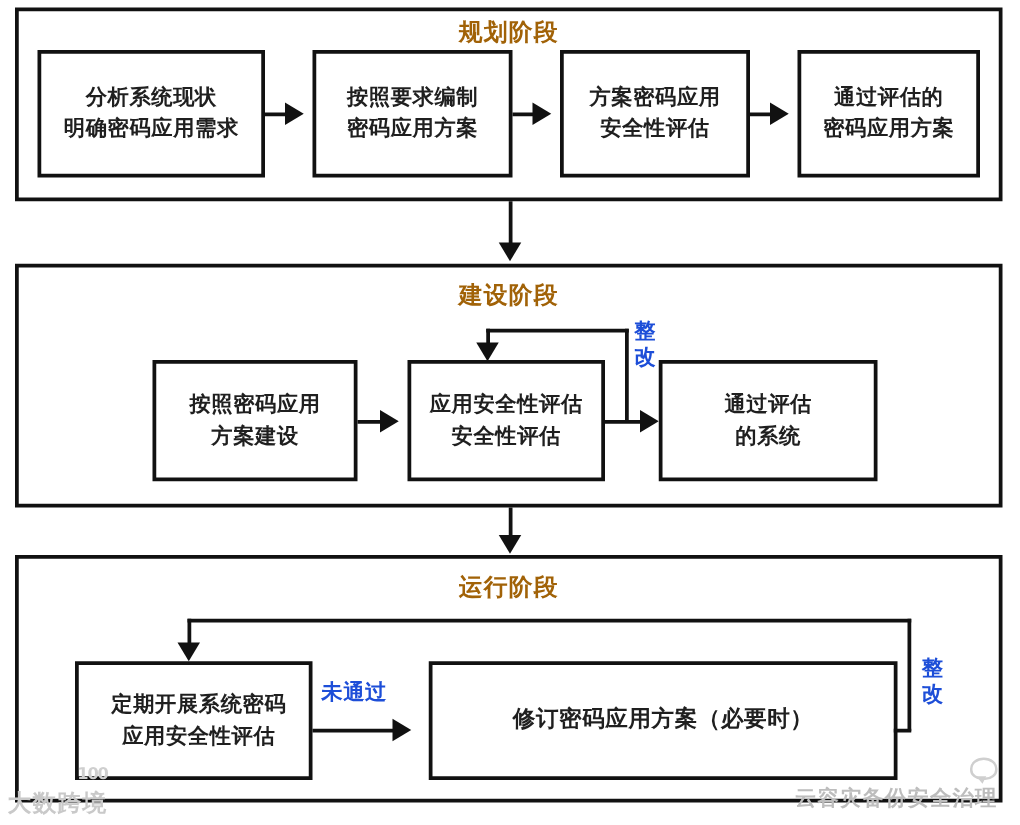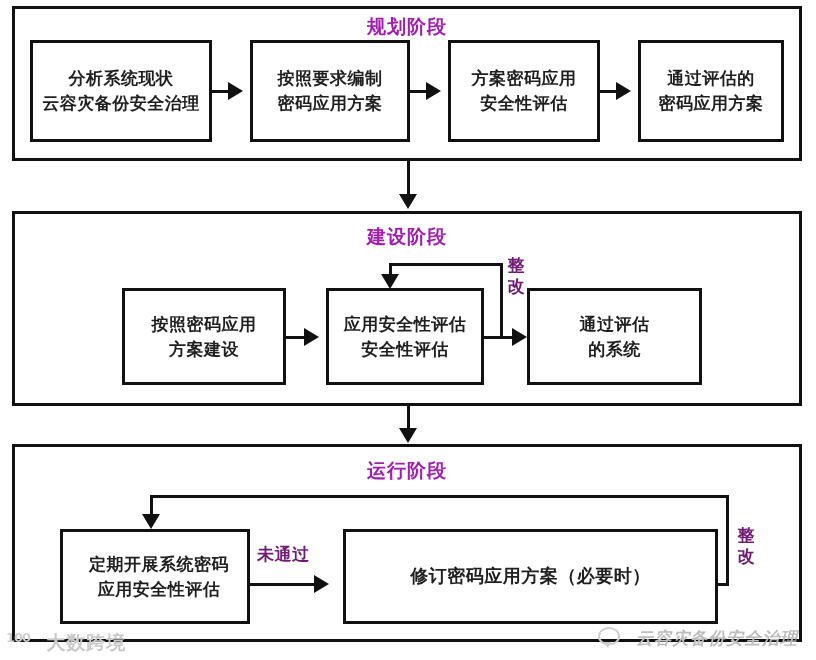--- a/index.html
+++ b/index.html
@@ -23,21 +23,21 @@
     background: #ffffff;
     box-sizing: border-box;
   }
   .phase-title {
     position: absolute;
     left: 0;
     right: 0;
     text-align: center;
     font-size: 19px;
     font-weight: 700;
-    color: #a21caf;
+    color: #a16207;
     letter-spacing: 1px;
     line-height: 1;
   }
 
   
   .node {
     position: absolute;
     border: 3px solid #111111;
     background: #ffffff;
     box-sizing: border-box;
@@ -80,47 +80,48 @@
     border-left: 9px solid transparent;
     border-right: 9px solid transparent;
     border-top: 15px solid #111111;
   }
 
   
   .edge-label {
     position: absolute;
     font-size: 17px;
     font-weight: 700;
-    color: #701a75;
+    color: #1d4ed8;
     line-height: 1.15;
     letter-spacing: 0.5px;
     white-space: nowrap;
   }
   .edge-label.vertical {
     white-space: normal;
     width: 1.2em;
     text-align: center;
     line-height: 1.25;
   }
 
   
   .watermark {
     position: absolute;
     display: flex;
-    align-items: flex-start;
-    gap: 16px;
+    align-items: flex-end;
+    gap: 3px;
     color: #c9c9c9;
     font-size: 19px;
     font-weight: 700;
     letter-spacing: 1px;
     pointer-events: none;
     user-select: none;
+    flex-direction: column;
   }
   .wm-left { left: 6px; bottom: 4px; }
-  .wm-right { right: 18px; bottom: 10px; font-size: 17px; color: #bdbdbd; font-style: italic; }
+  .wm-right { right: 18px; bottom: 10px; font-size: 17px; color: #bdbdbd; }
   .wm-icon {
     display: inline-block;
     width: 22px;
     height: 18px;
     border: 2px solid #cfcfcf;
     border-radius: 50% 50% 45% 45%;
     position: relative;
     box-sizing: border-box;
   }
   .wm-icon::after {
@@ -146,21 +147,21 @@
 <body>
 
 <div id="canvas">
 
   <div class="phase" style="left:12px; top:6px; width:790px; height:155px;">
     <div class="phase-title" style="top:8px;">规划阶段</div>
   </div>
 
   <div class="node" style="left:30px; top:40px; width:182px; height:102px;">
     <span style="white-space:pre-line;">分析系统现状
-云容灾备份安全治理</span>
+明确密码应用需求</span>
   </div>
 
   <div class="arrow-right" style="left:228px; top:82px;"></div>
   <div class="hline" style="left:212px; top:90px; width:20px;"></div>
 
   <div class="node" style="left:250px; top:40px; width:160px; height:102px;align-items:center;">
     <span style="white-space:pre-line;">按照要求编制
 密码应用方案</span>
   </div>
 

